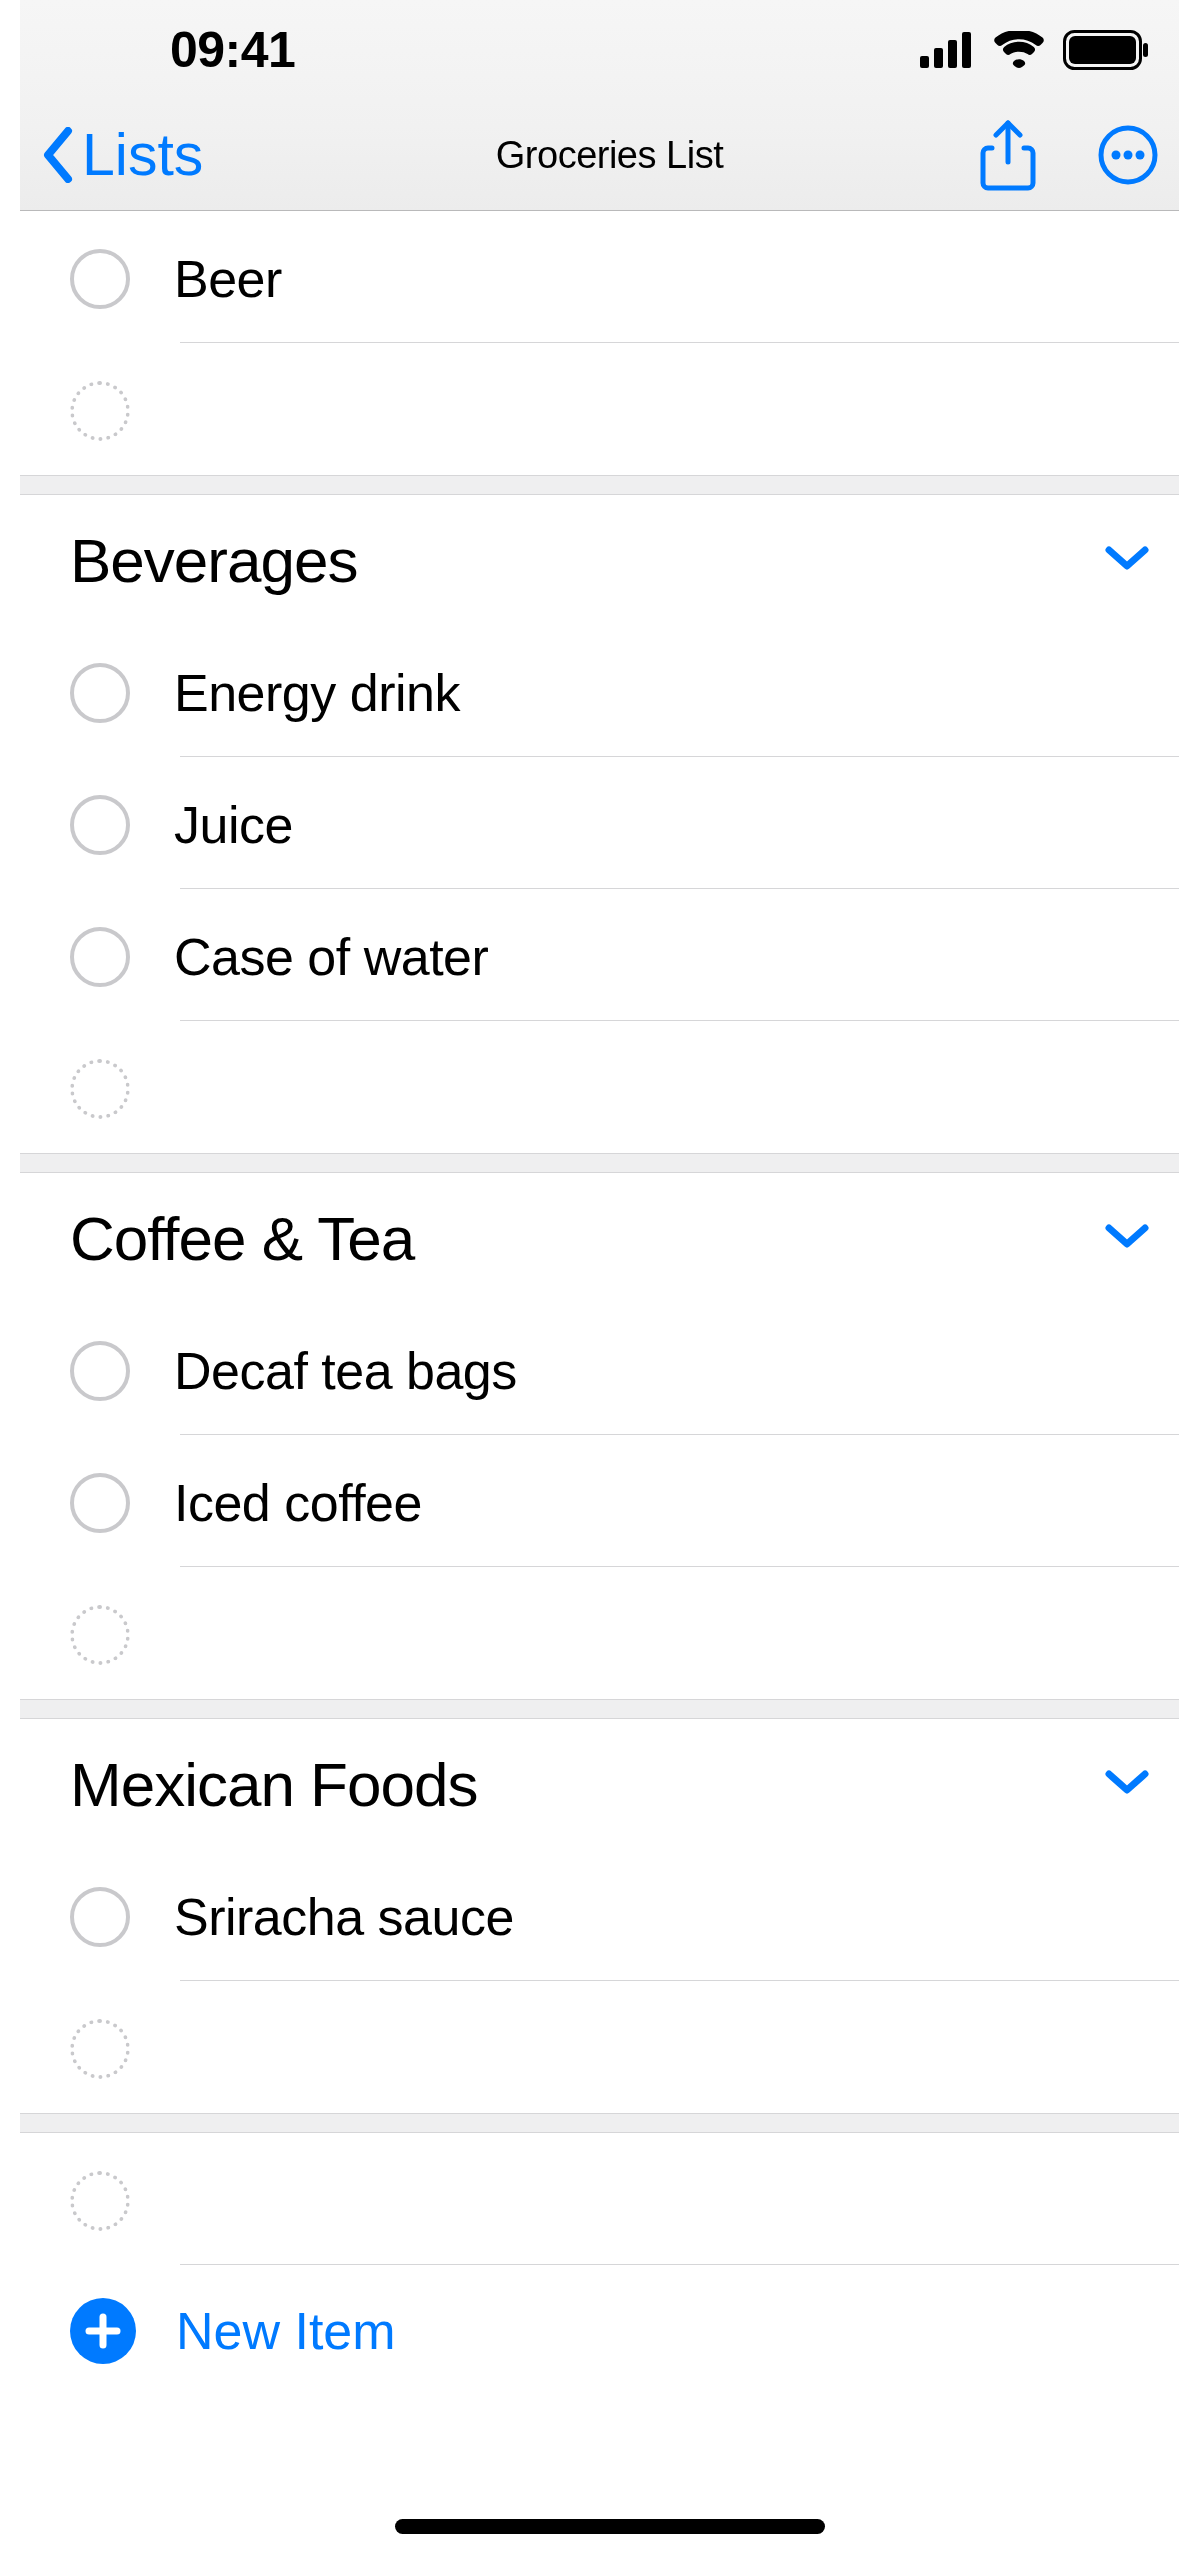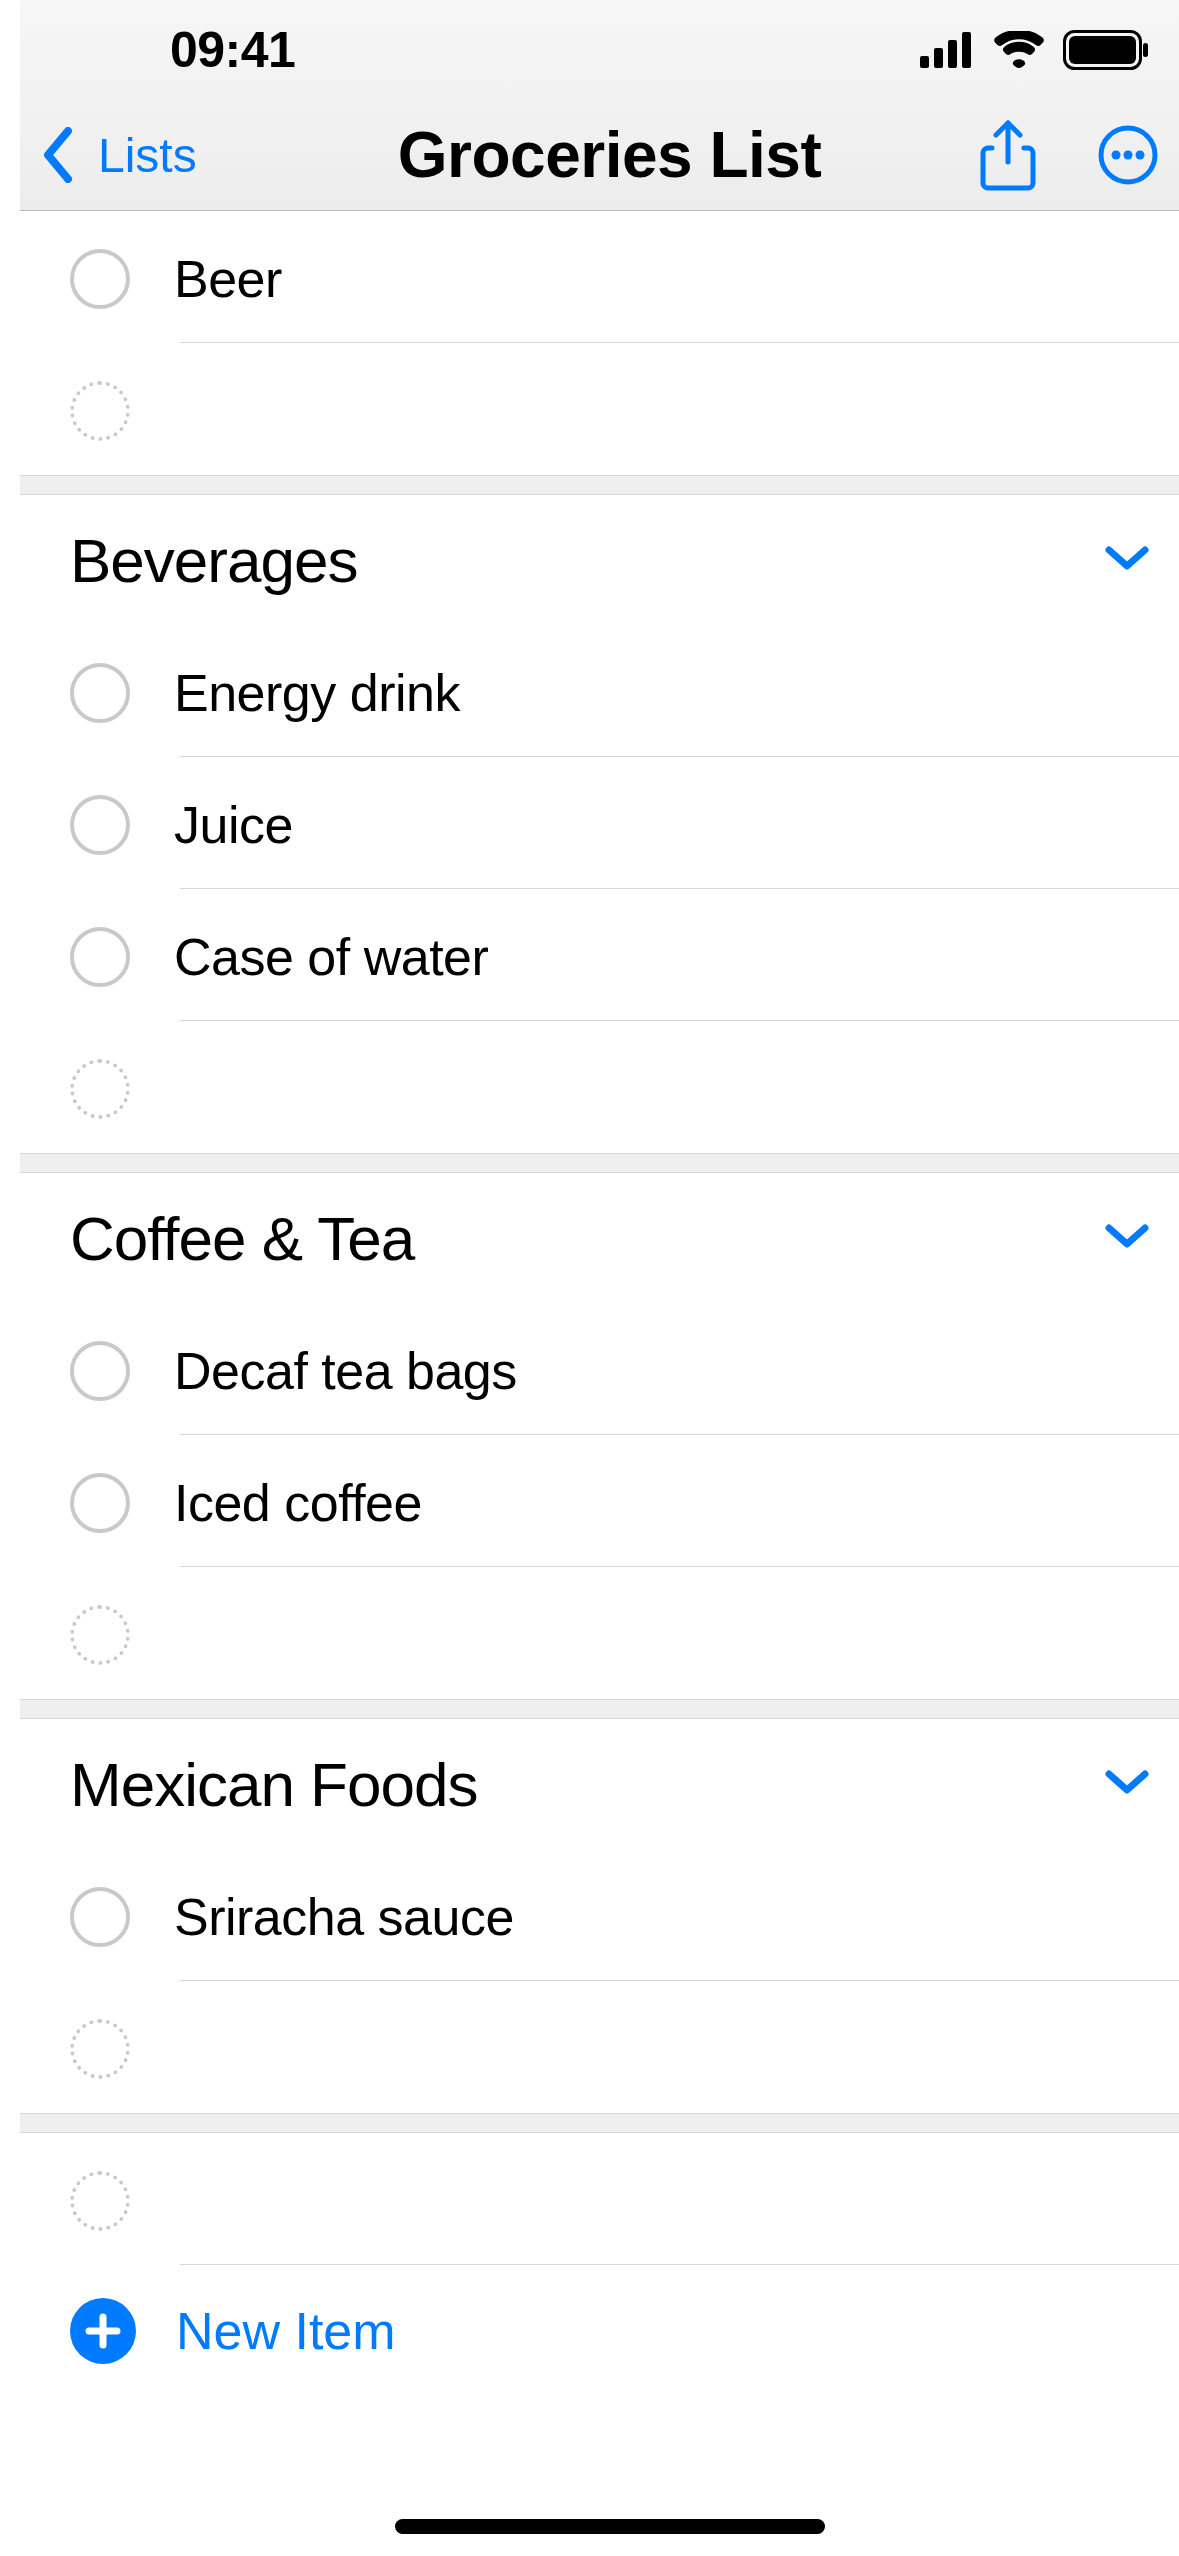--- a/index.html
+++ b/index.html
@@ -10,23 +10,23 @@
   .top-chrome {
     background: linear-gradient(to bottom, #f6f6f6 0%, #f1f1f1 60%, #ececec 100%);
     border-bottom:1px solid #b9b9ba;
   }
   .status-bar { height:100px; display:flex; align-items:center; justify-content:space-between; padding:0 50px 0 0; }
   .status-time { font-size:50px; font-weight:600; letter-spacing:-0.5px; padding-left:150px; }
   .status-icons { display:flex; align-items:center; gap:18px; }
   .status-icons svg { display:block; }
 
   .nav-bar { height:110px; position:relative; display:flex; align-items:center; }
-  .nav-back { display:flex; align-items:center; color:#007aff; font-size:48px; font-weight:400; padding-left:20px; gap:24px; }
+  .nav-back { display:flex; align-items:center; color:#007aff; font-size:59px; font-weight:400; padding-left:20px; gap:8px; }
   .nav-back svg { display:block; }
-  .nav-title { position:absolute; left:50%; transform:translateX(-50%); font-size:64px; font-weight:700; letter-spacing:-0.5px; }
+  .nav-title { position:absolute; left:50%; transform:translateX(-50%); font-size:38px; font-weight:400; letter-spacing:-0.5px; }
   .nav-actions { margin-left:auto; display:flex; align-items:center; gap:60px; padding-right:40px; }
   .nav-actions svg { display:block; }
 
   .content { background:#fff; }
 
   
   .row { display:flex; align-items:center; min-height:132px; padding:4px 0 0 50px; background:#fff; position:relative; }
   .row .circle { width:60px; height:60px; border-radius:50%; border:4px solid #c9c9cc; flex:0 0 auto; margin-right:44px; }
   .row .circle.dotted { border:4px dotted #c9c9cc; }
   .row .label { font-size:52px; font-weight:400; letter-spacing:-0.5px; }

